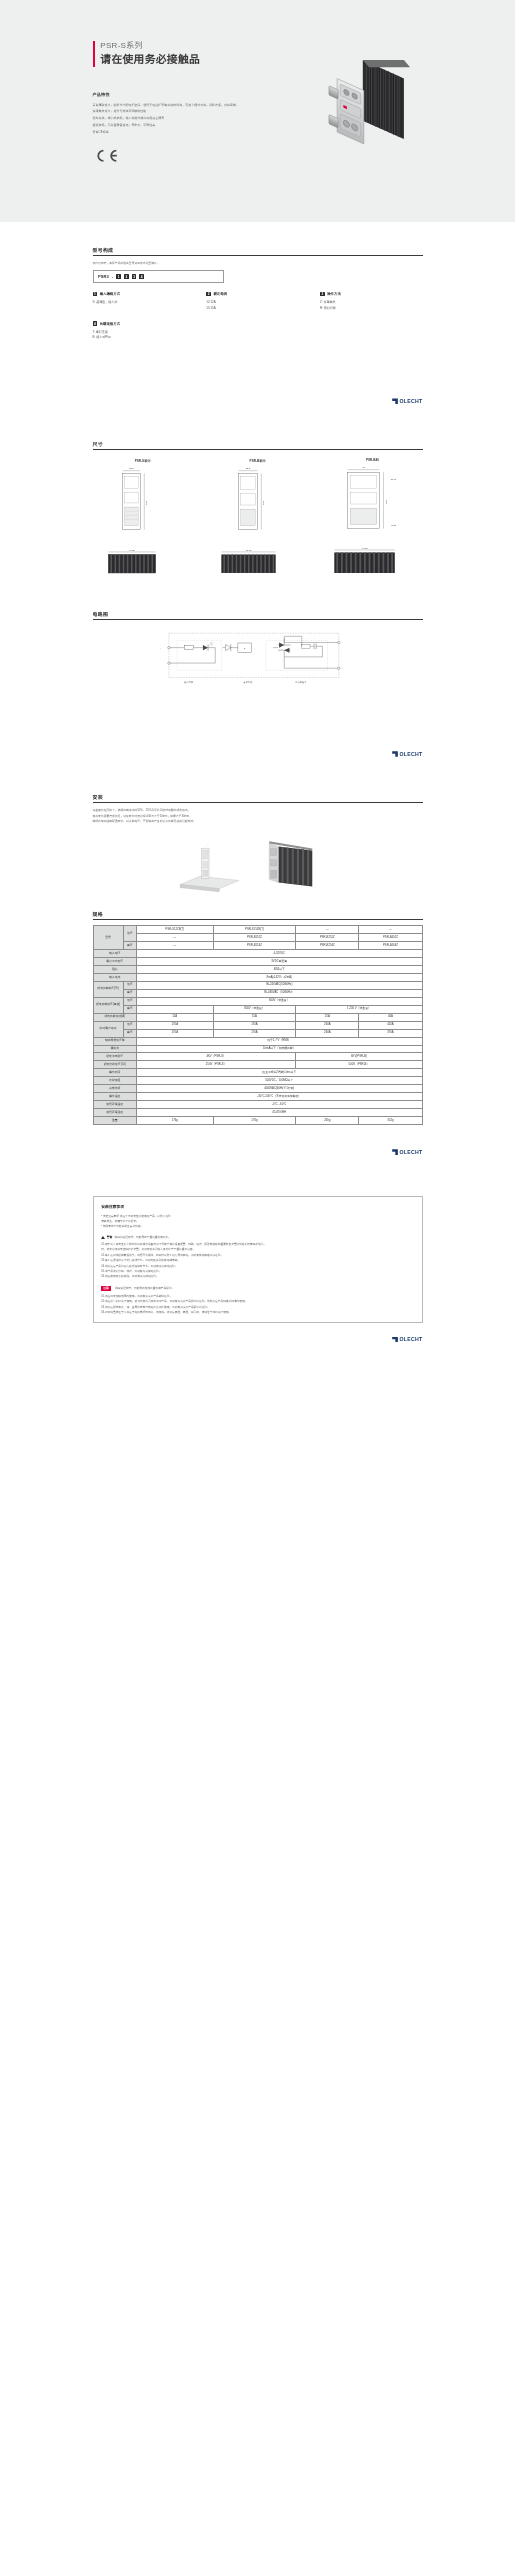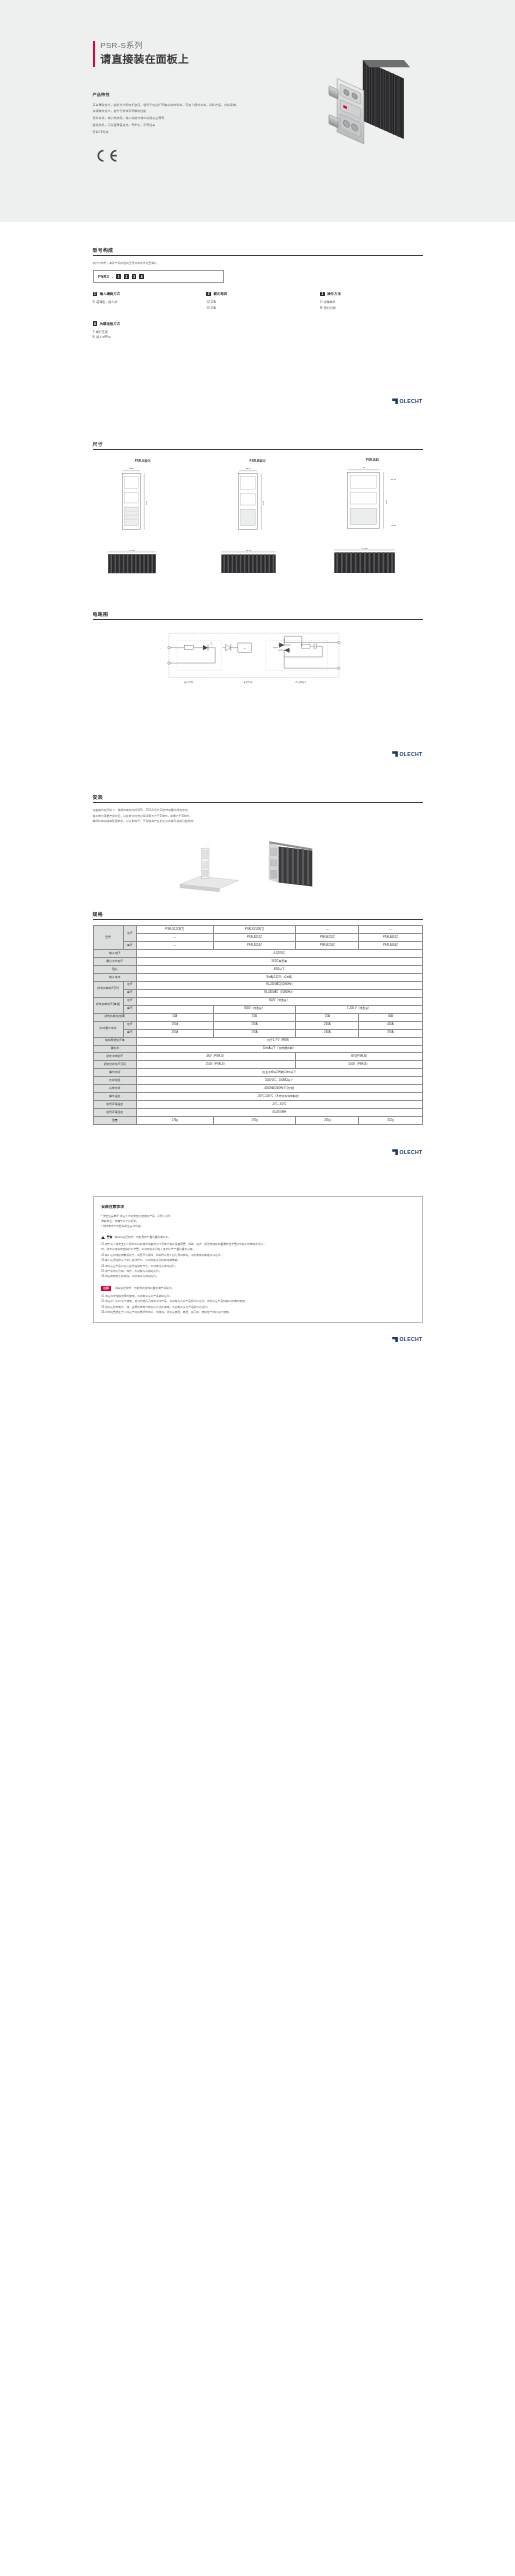--- a/index.html
+++ b/index.html
@@ -162,21 +162,21 @@
 <body>
 
 <div class="page">
 
   <div class="hero">
     <div class="hero-inner">
       <div class="title-wrap">
         <div class="title-bar"></div>
         <div class="title-text">
           <div class="series">PSR-S系列</div>
-          <div class="name">请直接装在面板上</div>
+          <div class="name">请在使用务必接触品</div>
         </div>
       </div>
 
       <div class="feat-head">产品特性</div>
       <ul class="feat-list">
         <li>百台薄款设计，能够节约配电柜空间，适用于电控柜密集安装的场合，可选卡槽式安装，拆卸方便，安装简单。</li>
         <li>独清散热设计，提升导热效率和散热性能</li>
         <li>低失电流，减小热损耗，输入电路与输出电路完全隔离</li>
         <li>超低损耗，无噪音静音接通，寿命长，可靠性高</li>
         <li>符合CE标准</li>

